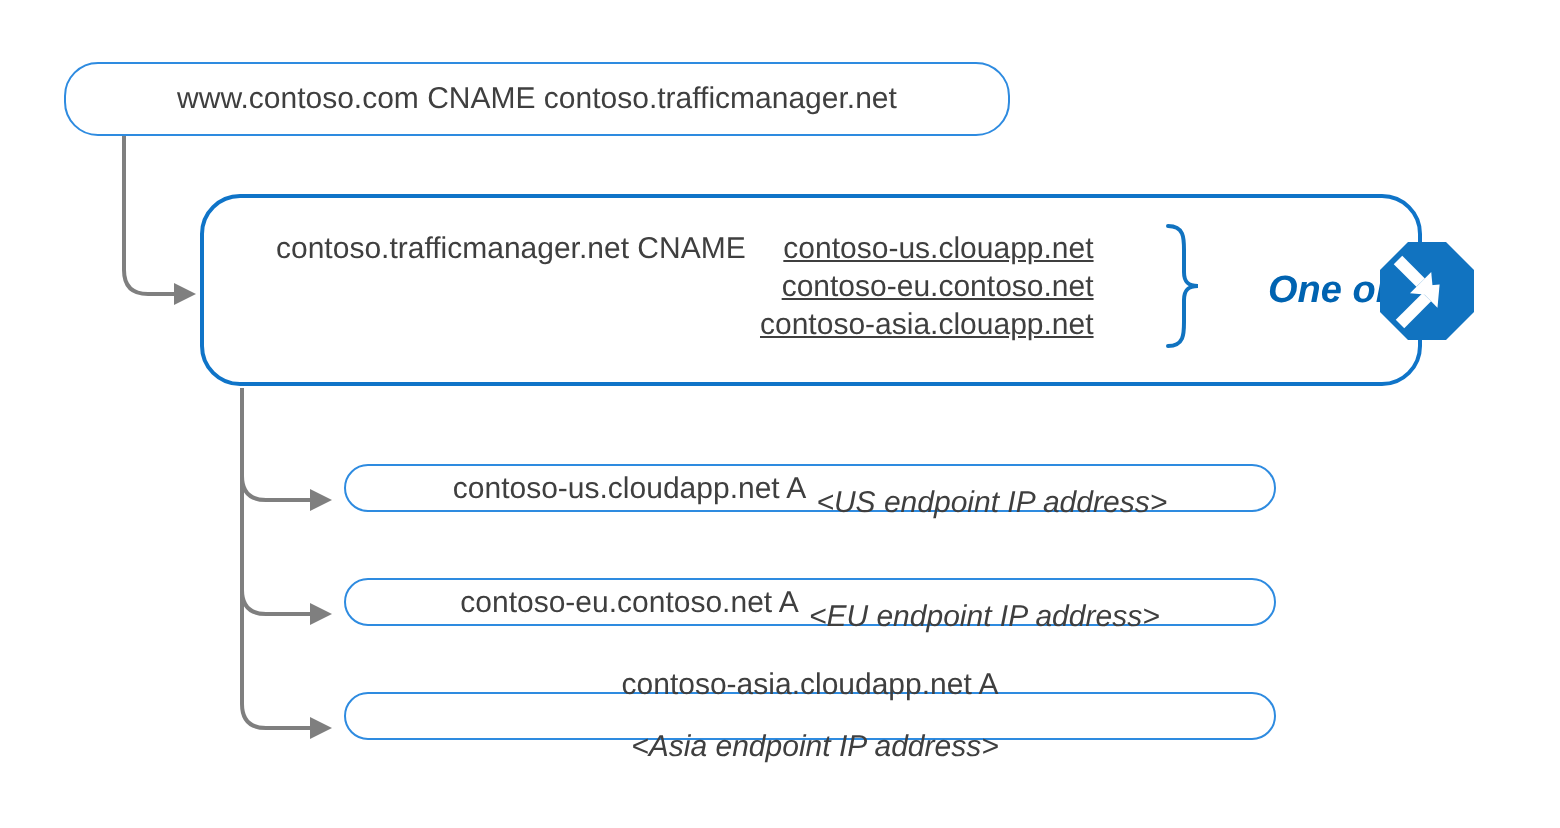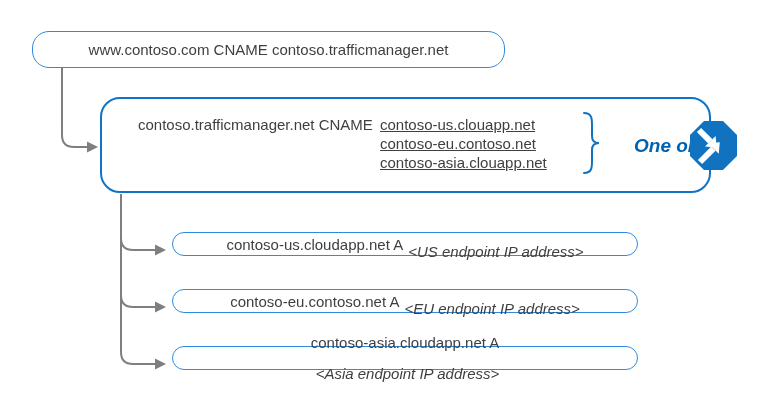--- a/index.html
+++ b/index.html
@@ -10,20 +10,21 @@
   .node{
     position:absolute;display:flex;align-items:center;justify-content:center;
     background:#fff;border:1.5px solid #2e8be0;border-radius:17px;
     font-size:15px;white-space:nowrap;box-sizing:border-box;
   }
   #box-root{left:32px;top:31px;width:473px;height:37px;}
   #box-tm{
     left:100px;top:97px;width:611px;height:96px;
     border:2.5px solid #0f74c8;border-radius:20px;
     display:block;
+    text-align:right;
   }
   .ep{left:172px;width:466px;height:24px;}
   #box-ep-us{top:232px;}
   #box-ep-eu{top:289px;}
   #box-ep-asia{top:346px;flex-direction:column;}
   .italic{font-style:italic;margin-left:5px;margin-top:14px;}
   .tm-label{position:absolute;left:36px;top:16px;font-size:15px;line-height:19px;}
   .tm-targets{position:absolute;left:278px;top:16px;font-size:15px;line-height:19px;text-decoration:underline;}
   .tm-targets div{white-space:nowrap;}
   #brace{position:absolute;left:480px;top:13px;width:18px;height:62px;}

